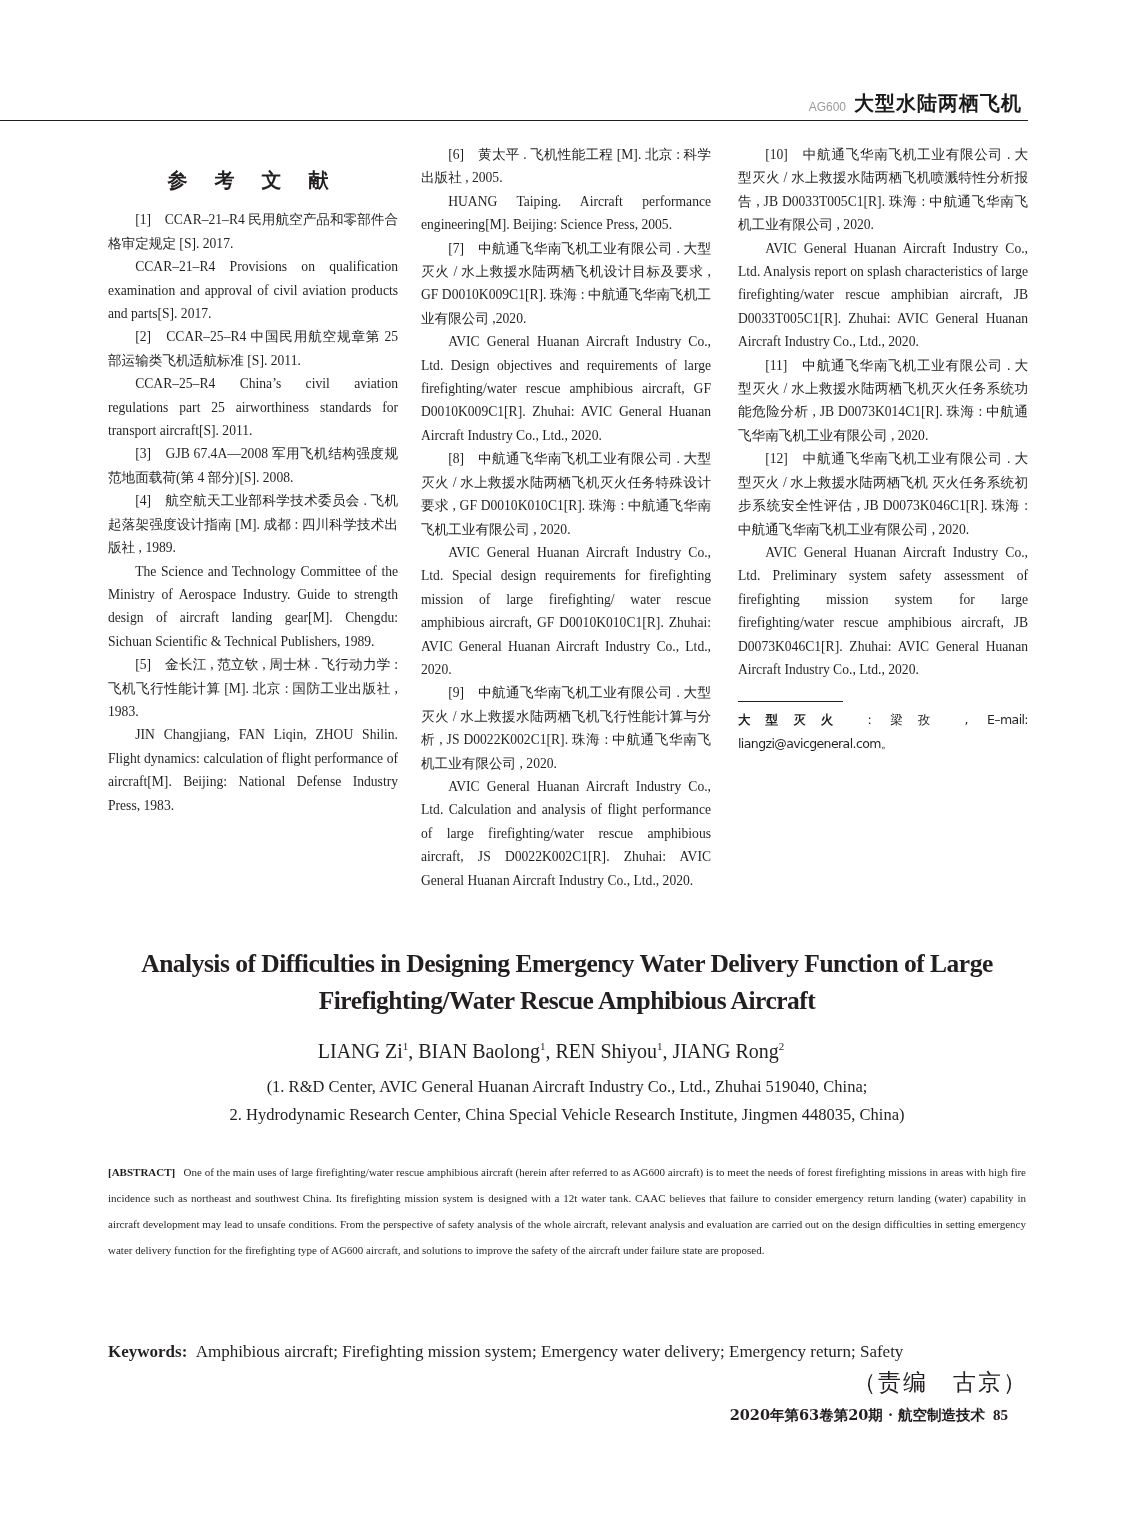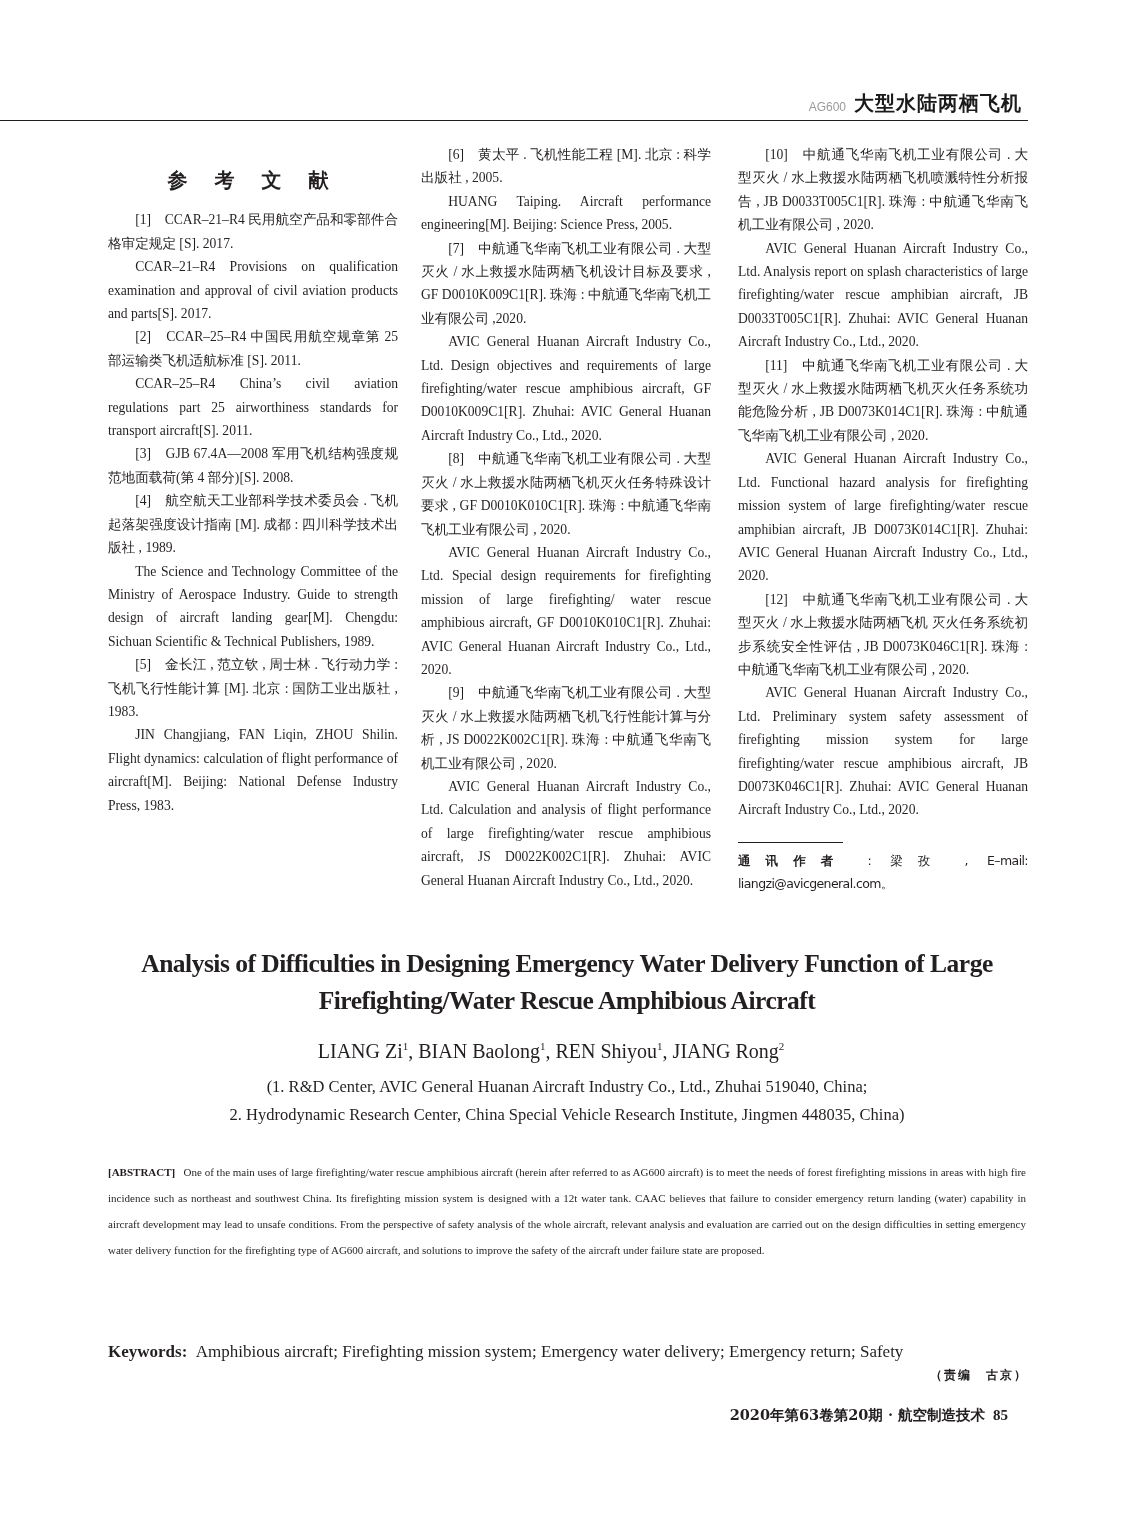--- a/index.html
+++ b/index.html
@@ -29,21 +29,21 @@
   .authors sup { font-size: 11px; }
   .affil { position: absolute; left: 100px; width: 934px; text-align: center; font-size: 16.5px; }
   .affil1 { top: 1077px; }
   .affil2 { top: 1105px; }
   .abstract { position: absolute; left: 108px; top: 1159px; width: 918px; font-size: 11px;
               line-height: 26px; text-align: justify; }
   .abstract b { font-weight: bold; }
   .keywords { position: absolute; left: 108px; top: 1342px; width: 918px; font-size: 17px; }
   .keywords b { font-weight: bold; }
   .editor { position: absolute; right: 106px; top: 1367px; font-family: "DejaVu Serif", serif;
-            font-weight: bold; font-size: 12px; letter-spacing: 2px; }
+            font-weight: normal; font-size: 23px; letter-spacing: 2px; }
   .footer { position: absolute; right: 126px; top: 1406px; font-family: "DejaVu Serif", serif;
             font-weight: bold; font-size: 14.5px; }
   .footer .pg { font-family: "Liberation Serif", serif; font-size: 15px; margin-left: 8px; }
 </style>
 </head>
 <body>
 
 <div class="header">
   <span class="tag">AG600</span>
   <span class="jt">大型水陆两栖飞机</span>
@@ -70,25 +70,24 @@
   <p>[8]　中航通飞华南飞机工业有限公司 . 大型灭火 / 水上救援水陆两栖飞机灭火任务特殊设计要求 , GF D0010K010C1[R]. 珠海 : 中航通飞华南飞机工业有限公司 , 2020.</p>
   <p>AVIC General Huanan Aircraft Industry Co., Ltd. Special design requirements for firefighting mission of large firefighting/ water rescue amphibious aircraft, GF D0010K010C1[R]. Zhuhai: AVIC General Huanan Aircraft Industry Co., Ltd., 2020.</p>
   <p>[9]　中航通飞华南飞机工业有限公司 . 大型灭火 / 水上救援水陆两栖飞机飞行性能计算与分析 , JS D0022K002C1[R]. 珠海 : 中航通飞华南飞机工业有限公司 , 2020.</p>
   <p>AVIC General Huanan Aircraft Industry Co., Ltd. Calculation and analysis of flight performance of large firefighting/water rescue amphibious aircraft, JS D0022K002C1[R]. Zhuhai: AVIC General Huanan Aircraft Industry Co., Ltd., 2020.</p>
 </div>
 
 <div class="col col3">
   <p>[10]　中航通飞华南飞机工业有限公司 . 大型灭火 / 水上救援水陆两栖飞机喷溅特性分析报告 , JB D0033T005C1[R]. 珠海 : 中航通飞华南飞机工业有限公司 , 2020.</p>
   <p>AVIC General Huanan Aircraft Industry Co., Ltd. Analysis report on splash characteristics of large firefighting/water rescue amphibian aircraft, JB D0033T005C1[R]. Zhuhai: AVIC General Huanan Aircraft Industry Co., Ltd., 2020.</p>
   <p>[11]　中航通飞华南飞机工业有限公司 . 大型灭火 / 水上救援水陆两栖飞机灭火任务系统功能危险分析 , JB D0073K014C1[R]. 珠海 : 中航通飞华南飞机工业有限公司 , 2020.</p>
-  <p>AVIC General Huanan Aircraft Industry Co., Ltd. Functional hazard analysis for firefighting mission system of large firefighting/water rescue amphibian aircraft, JB D0073K014C1[R]. Zhuhai: AVIC General Huanan Aircraft Industry Co., Ltd., 2020.</p>
   <p>[12]　中航通飞华南飞机工业有限公司 . 大型灭火 / 水上救援水陆两栖飞机 灭火任务系统初步系统安全性评估 , JB D0073K046C1[R]. 珠海 : 中航通飞华南飞机工业有限公司 , 2020.</p>
   <p>AVIC General Huanan Aircraft Industry Co., Ltd. Preliminary system safety assessment of firefighting mission system for large firefighting/water rescue amphibious aircraft, JB D0073K046C1[R]. Zhuhai: AVIC General Huanan Aircraft Industry Co., Ltd., 2020.</p>
   <div class="footnote-rule"></div>
-  <div class="footnote"><b>通讯作者</b><span> : 梁孜 , E–mail: liangzi@avicgeneral.com。</span></div>
+  <div class="footnote"><b>大型灭火</b><span> : 梁孜 , E–mail: liangzi@avicgeneral.com。</span></div>
 </div>
 
 <div class="title">
   <div>Analysis of Difficulties in Designing Emergency Water Delivery Function of Large</div>
   <div>Firefighting/Water Rescue Amphibious Aircraft</div>
 </div>
 
 <div class="authors">
   <span>LIANG Zi</span><sup>1</sup>,
   <span>BIAN Baolong</span><sup>1</sup>,

